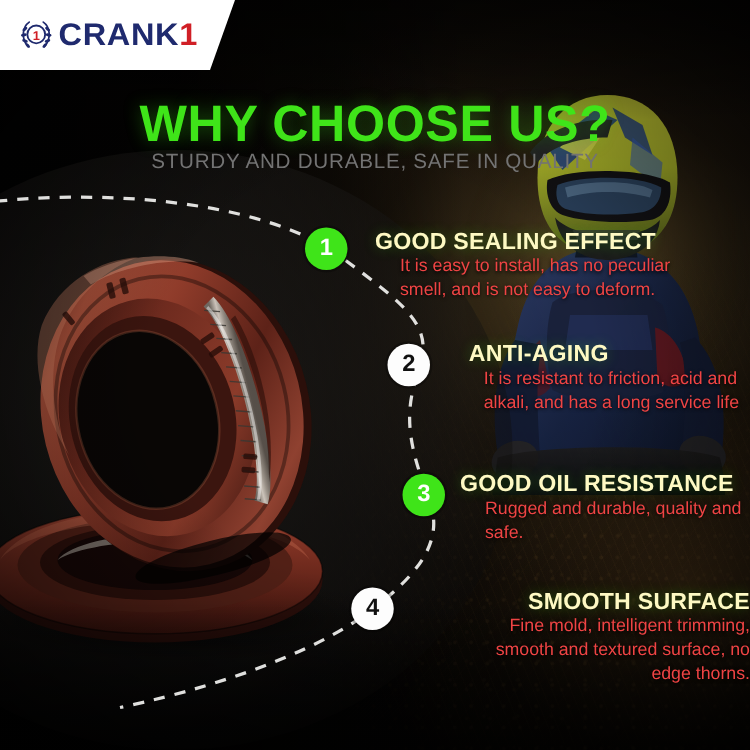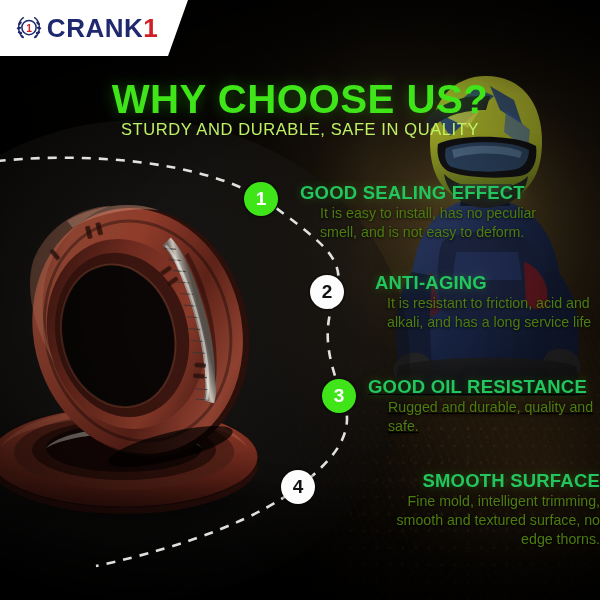--- a/index.html
+++ b/index.html
@@ -85,21 +85,21 @@
     text-align:center;
     font-weight:bold; font-size:41px; letter-spacing:.5px;
     color:#3fe419;
     text-shadow:0 0 14px rgba(63,228,25,.35);
     transform:scaleX(.98);
   }
   .subhead{
     position:absolute; left:0; right:0; top:120px;
     text-align:center;
     font-size:16.5px; letter-spacing:.6px;
-    color:#bef264;
+    color:#737373;
   }
 
   
   .connector{ position:absolute; left:0; top:0; width:600px; height:600px; pointer-events:none; }
 
   
   .product{ position:absolute; left:-8px; top:176px; width:300px; height:352px; }
 
   
   .feature{ position:absolute; }
@@ -108,34 +108,34 @@
     width:34px; height:34px; border-radius:50%;
     display:flex; align-items:center; justify-content:center;
     font-weight:bold; font-size:19px;
     box-shadow:0 0 0 2px rgba(0,0,0,.25);
   }
   .badge.green{ background:#3fe419; color:#ffffff; }
   .badge.white{ background:#fdfdfd; color:#111111; }
 
   .f-title{
     font-weight:bold; font-size:18.5px; letter-spacing:.2px;
-    color:#22c55e; white-space:nowrap;
+    color:#fef9c3; white-space:nowrap;
     text-shadow:0 0 10px rgba(63,228,25,.30);
   }
   .f-desc{
-    font-size:14.2px; line-height:1.33; color:#4d7c0f;
+    font-size:14.2px; line-height:1.33; color:#ef4444;
     text-shadow:0 1px 3px rgba(0,0,0,.9);
   }
 
   
   #feat-1{ left:300px; top:182px; width:250px; }
   #feat-1 .f-desc{ padding-left:20px; }
   #feat-2{ left:375px; top:272px; width:242px; }
   #feat-2 .f-desc{ padding-left:12px; }
-  #feat-3{ left:368px; top:376px; width:232px;text-decoration:underline; }
+  #feat-3{ left:368px; top:376px; width:232px; }
   #feat-3 .f-desc{ padding-left:6px;margin-left:14px; }
   #feat-4{ left:340px; top:470px; width:260px;text-align:right; }
   #feat-4 .f-desc{ padding-left:6px;margin-left:33px; }
 
   #badge-1{ left:244px; top:182px; }
   #badge-2{ left:310px; top:275px; }
   #badge-3{ left:322px; top:379px; }
   #badge-4{ left:281px; top:470px; }
 </style>
 </head>

